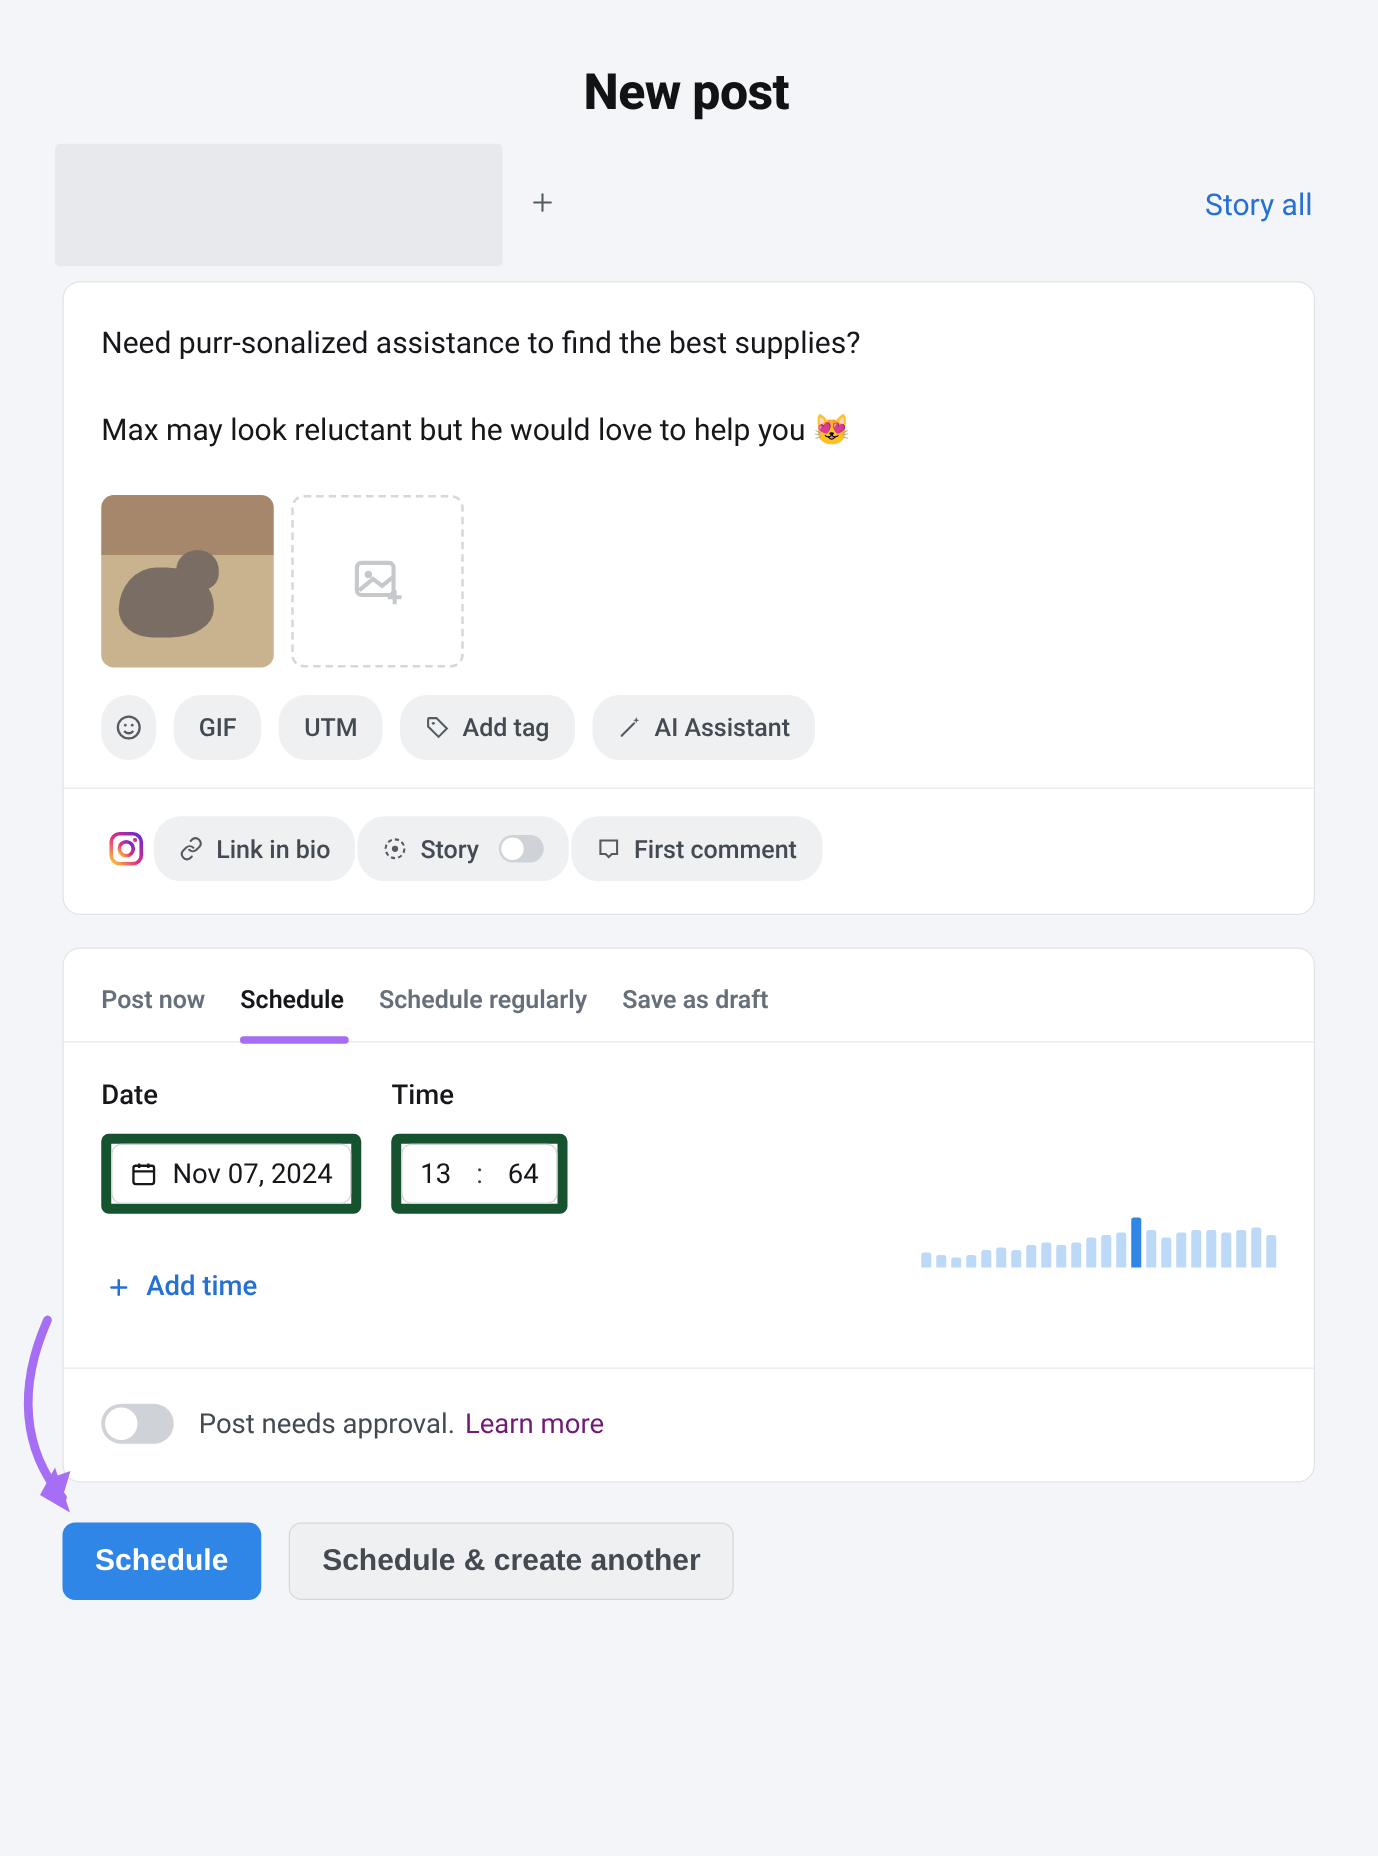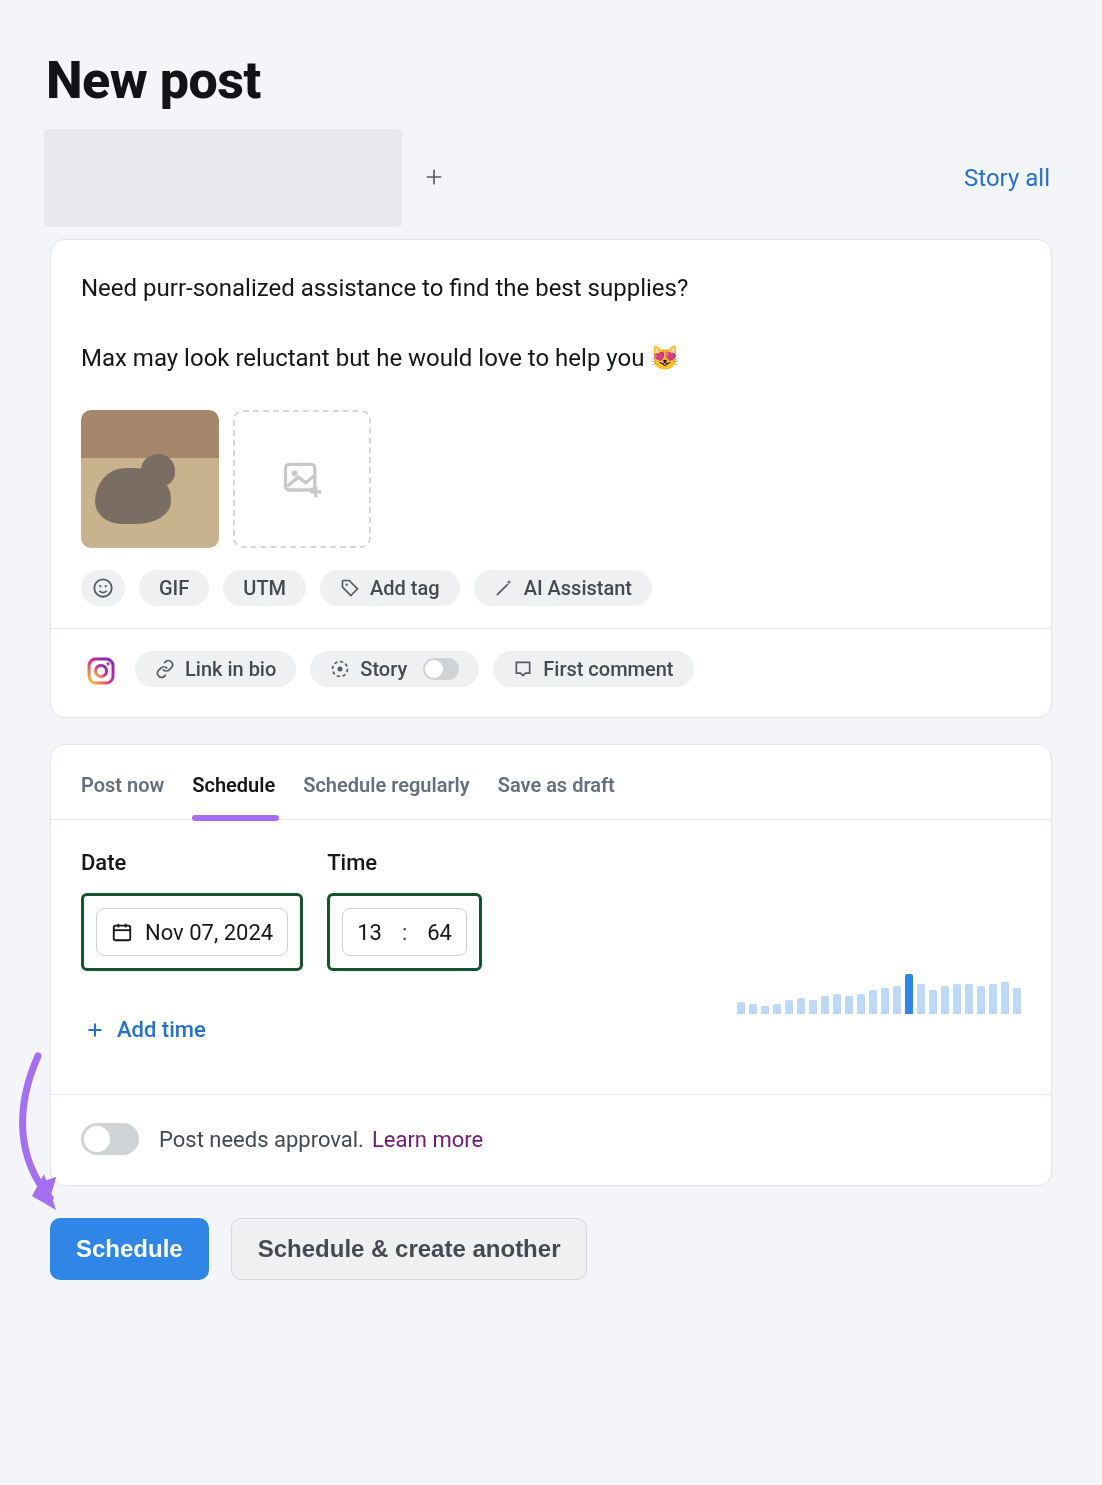--- a/index.html
+++ b/index.html
@@ -6,25 +6,26 @@
   body {
     font-family: -apple-system, BlinkMacSystemFont, "Segoe UI", Roboto, Helvetica, Arial, sans-serif;
     background: #f3f5f8;
     width: 1102px;
     height: 1485px;
     padding: 50px 50px 40px 50px;
     color: #121315;
     position: relative;
   }
   .page-title {
-    font-size: 52px;
+    font-size: 40px;
     font-weight: 800;
     letter-spacing: -0.5px;
     margin-bottom: 18px;
     margin-left: -4px;
+    text-align: center;
   }
   .channel-row {
     display: flex;
     align-items: center;
     height: 98px;
     margin-bottom: 12px;
     margin-left: -6px;
   }
   .channel-placeholder {
     width: 358px;
@@ -101,35 +102,36 @@
   .chip-row {
     display: flex;
     gap: 14px;
     align-items: center;
     flex-wrap: wrap;
   }
   .chip {
     background: #eef0f2;
     color: #434a52;
     border-radius: 22px;
-    height: 36px;
+    height: 52px;
     padding: 0 20px;
     display: inline-flex;
     align-items: center;
     gap: 10px;
     font-size: 20px;
     font-weight: 500;
     cursor: pointer;
   }
   .chip.iconbtn { width:44px; padding:0; justify-content:center; }
   .composer-footer {
     border-top: 1.5px solid #e6e8eb;
     padding: 22px 30px 26px 30px;
     display:flex;
-    gap:14px;
+    gap:2px;
+    align-items:center;
   }
   .ig-badge {
     width: 40px;
     height: 40px;
     display:flex; align-items:center; justify-content:center;
   }
   .toggle {
     width: 36px;
     height: 22px;
     background: #cfd3d7;
@@ -173,23 +175,23 @@
   }
   .schedule-body {
     padding: 30px 30px 12px 30px;
     display:flex;
     gap: 0;
     position:relative;
   }
   .field-group { margin-right: 24px; }
   .field-label { font-size:22px; color:#15171a; margin-bottom:18px; font-weight:500; }
   .hl-field {
-    border: 3px solid #14532d;
+    border: 8px solid #14532d;
     border-radius: 6px;
-    padding: 12px;
+    padding: 0;
     display:inline-block;
   }
   .input-like {
     border: 1.5px solid #cfd3d7;
     border-radius: 8px;
     height: 48px;
     display:inline-flex;
     align-items:center;
     padding: 0 14px;
     font-size:22px;

